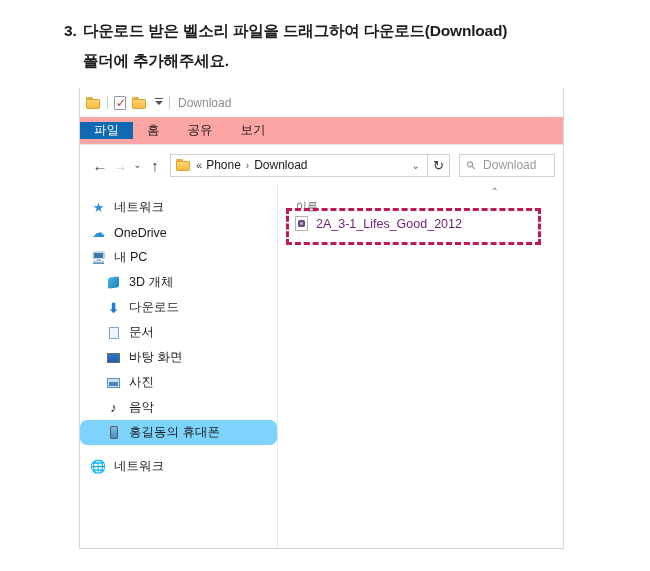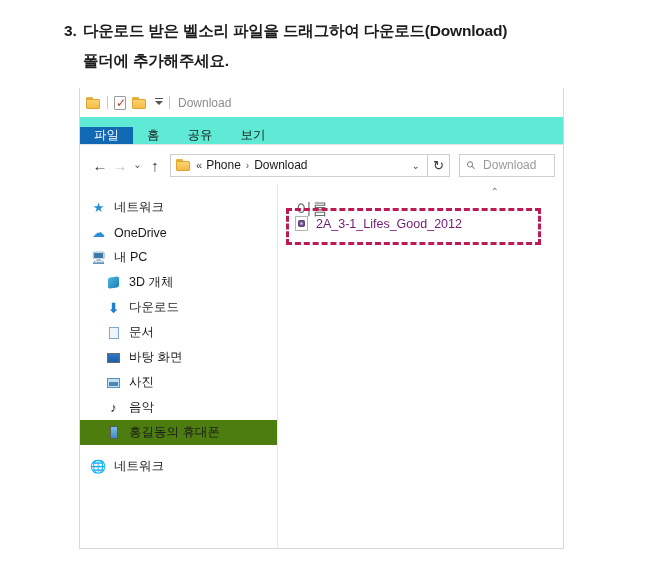--- a/index.html
+++ b/index.html
@@ -134,22 +134,22 @@
     top: -7px;
     width: 8px;
     height: 1px;
     background: #555;
   }
 
   
   .ribbon {
     height: 27px;
     display: flex;
-    align-items: flex-end;
-    background: #5eead4;
+    align-items: center;
+    background: #fca5a5;
     border-bottom: 1px solid #e2e2e2;
   }
   .tab {
     font-size: 12.5px;
     display: flex;
     align-items: center;
     justify-content: center;
     padding: 0 14px;
     color: #1a1a1a;
     box-sizing: border-box;
@@ -262,21 +262,21 @@
   .nav-item {
     height: 25px;
     display: flex;
     align-items: center;
     font-size: 12.5px;
     color: #1a1a1a;
     padding-left: 10px;
     box-sizing: border-box;
     white-space: nowrap;
   }
-  .nav-item.selected { background: #4d7c0f; }
+  .nav-item.selected { background: #7dd3fc; border-radius: 7px; }
   .nav-item .ni-ico {
     width: 17px;
     margin-right: 7px;
     display: flex;
     align-items: center;
     justify-content: center;
     flex: none;
   }
   .nav-item.indent { padding-left: 25px; }
   .nav-item.gap { margin-top: 9px; }
@@ -357,21 +357,21 @@
     box-sizing: border-box;
   }
   .collapse-chev {
     position: absolute;
     right: 64px;
     top: 1px;
     font-size: 10px;
     color: #7a7a7a;
   }
   .col-header {
-    font-size: 16px;
+    font-size: 11px;
     color: #6b6b6b;
     padding: 14px 0 0 18px;
   }
   .file-region {
     position: absolute;
     left: 8px;
     top: 23px;
     width: 255px;
     height: 37px;
     border: 3px dashed #bb1b52;

